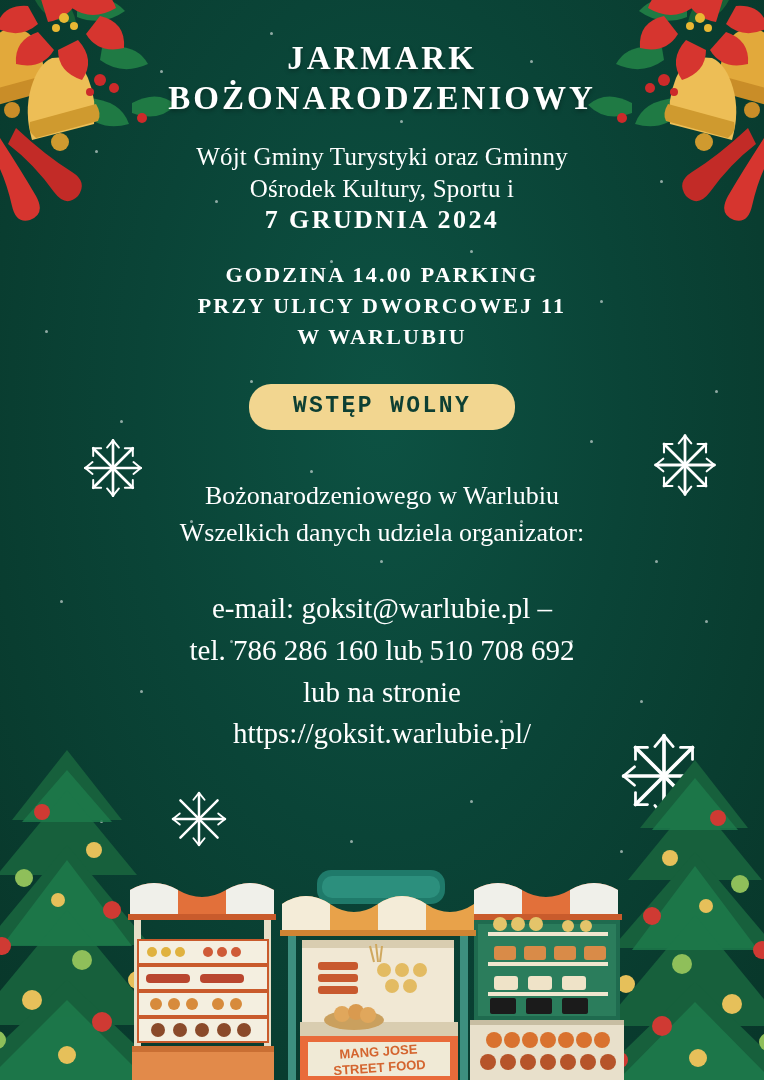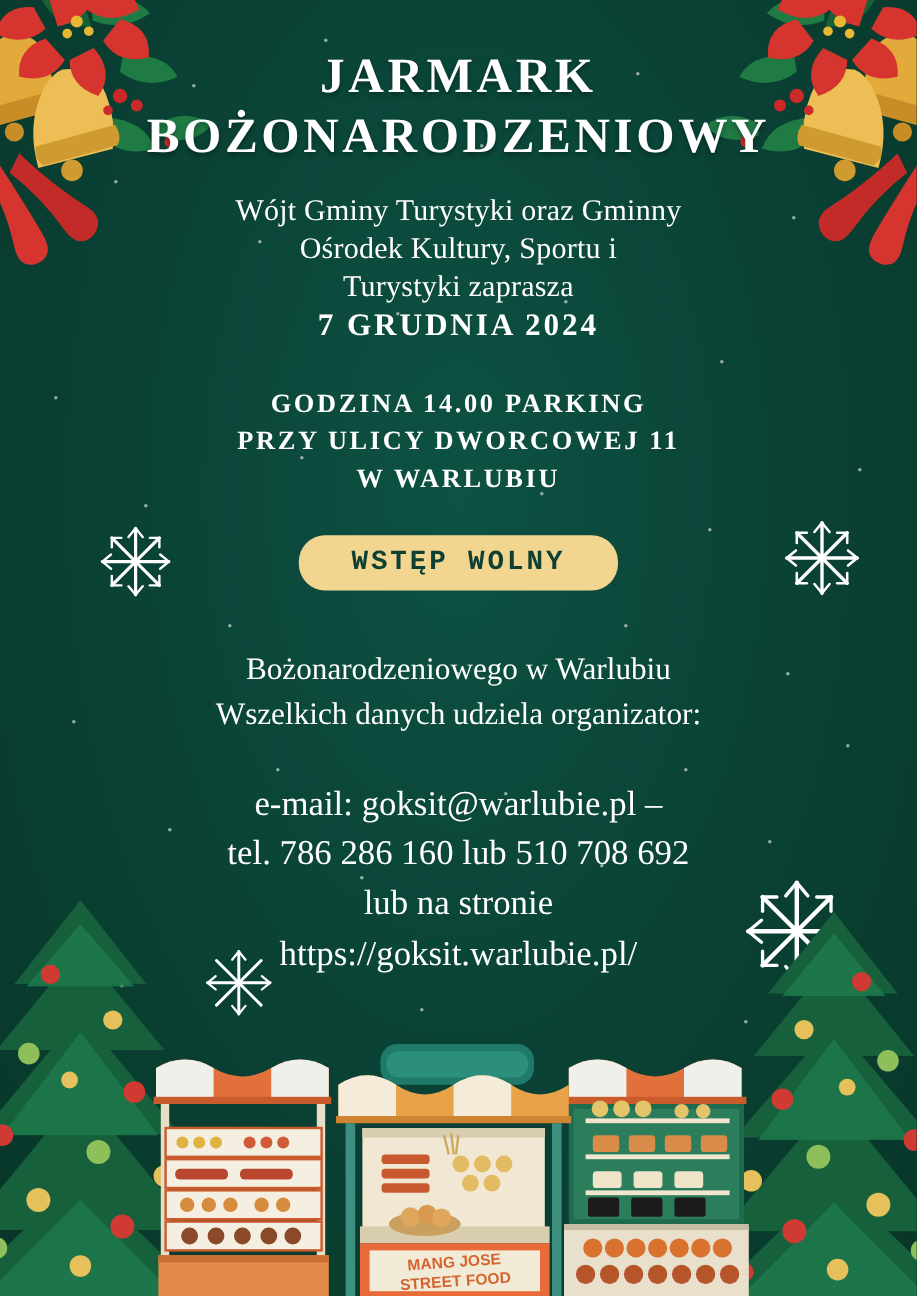--- a/index.html
+++ b/index.html
@@ -51,40 +51,40 @@
   
   .content {
     position: absolute;
     left: 0; right: 0;
     top: 0;
     text-align: center;
     z-index: 5;
   }
   .title {
     margin: 38px 60px 0 60px;
-    font-size: 41px;
+    font-size: 33px;
     letter-spacing: 3px;
     font-weight: bold;
     line-height: 1.22;
     text-shadow: 0 2px 4px rgba(0,0,0,0.35);
   }
   .subtitle {
     margin: 22px auto 0 auto;
     width: 500px;
     font-size: 25px;
     line-height: 1.28;
     letter-spacing: 0.2px;
   }
   .date {
     font-size: 26px;
     font-weight: bold;
     letter-spacing: 2.4px;
   }
   .place {
-    margin-top: 34px;
+    margin-top: 24px;
     font-size: 22px;
     font-weight: bold;
     letter-spacing: 2.2px;
     line-height: 1.42;
   }
   .badge-wrap { margin-top: 32px; }
   .badge {
     display: inline-block;
     background: #f2d690;
     color: #0d3f33;
@@ -367,21 +367,20 @@
 
   <div class="content">
     <div class="title">
       <div>JARMARK</div>
       <div>BOŻONARODZENIOWY</div>
     </div>
 
     <div class="subtitle">
       <div>Wójt Gminy Turystyki oraz Gminny</div>
       <div>Ośrodek Kultury, Sportu i</div>
-      <div>Turystyki zaprasza</div>
     </div>
 
     <div class="date">7 GRUDNIA 2024</div>
 
     <div class="place">
       <div>GODZINA 14.00 PARKING</div>
       <div>PRZY ULICY DWORCOWEJ 11</div>
       <div>W WARLUBIU</div>
     </div>
 

